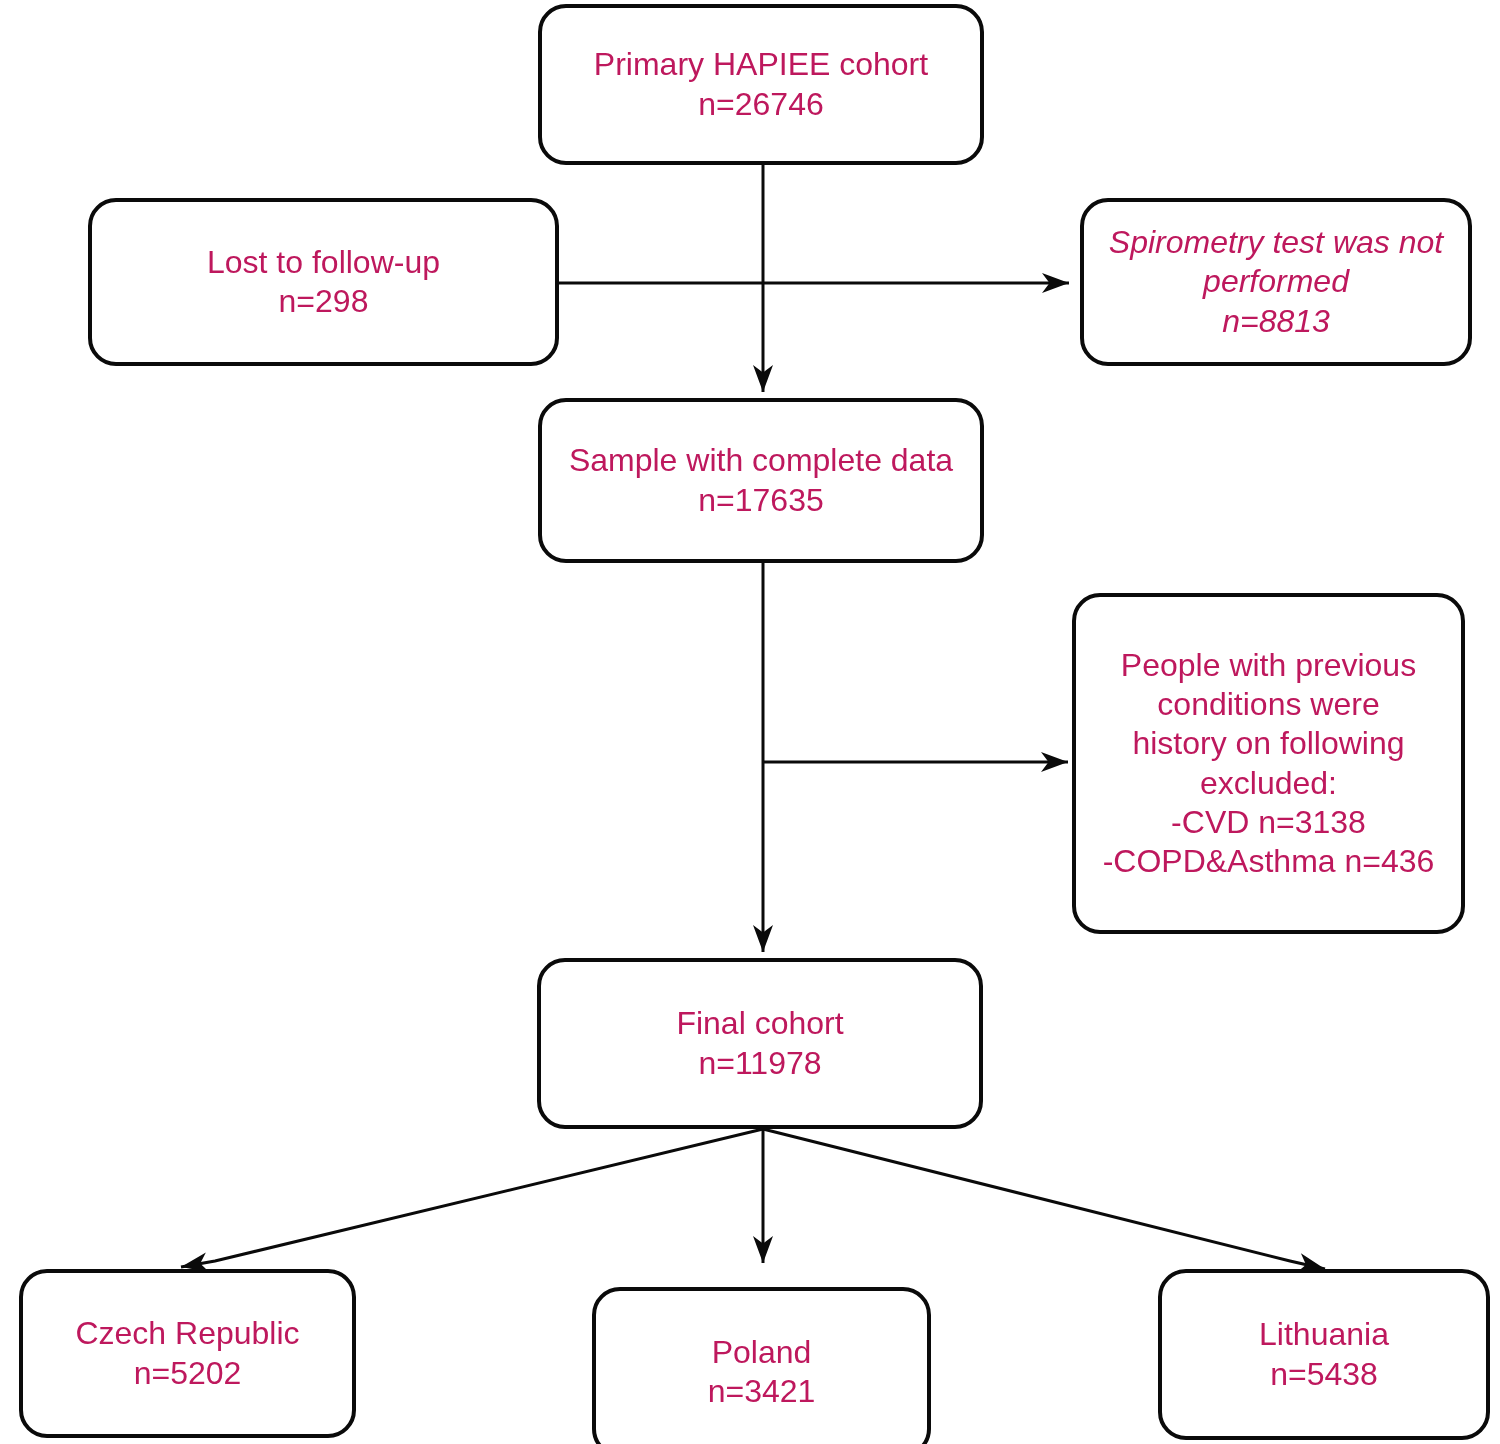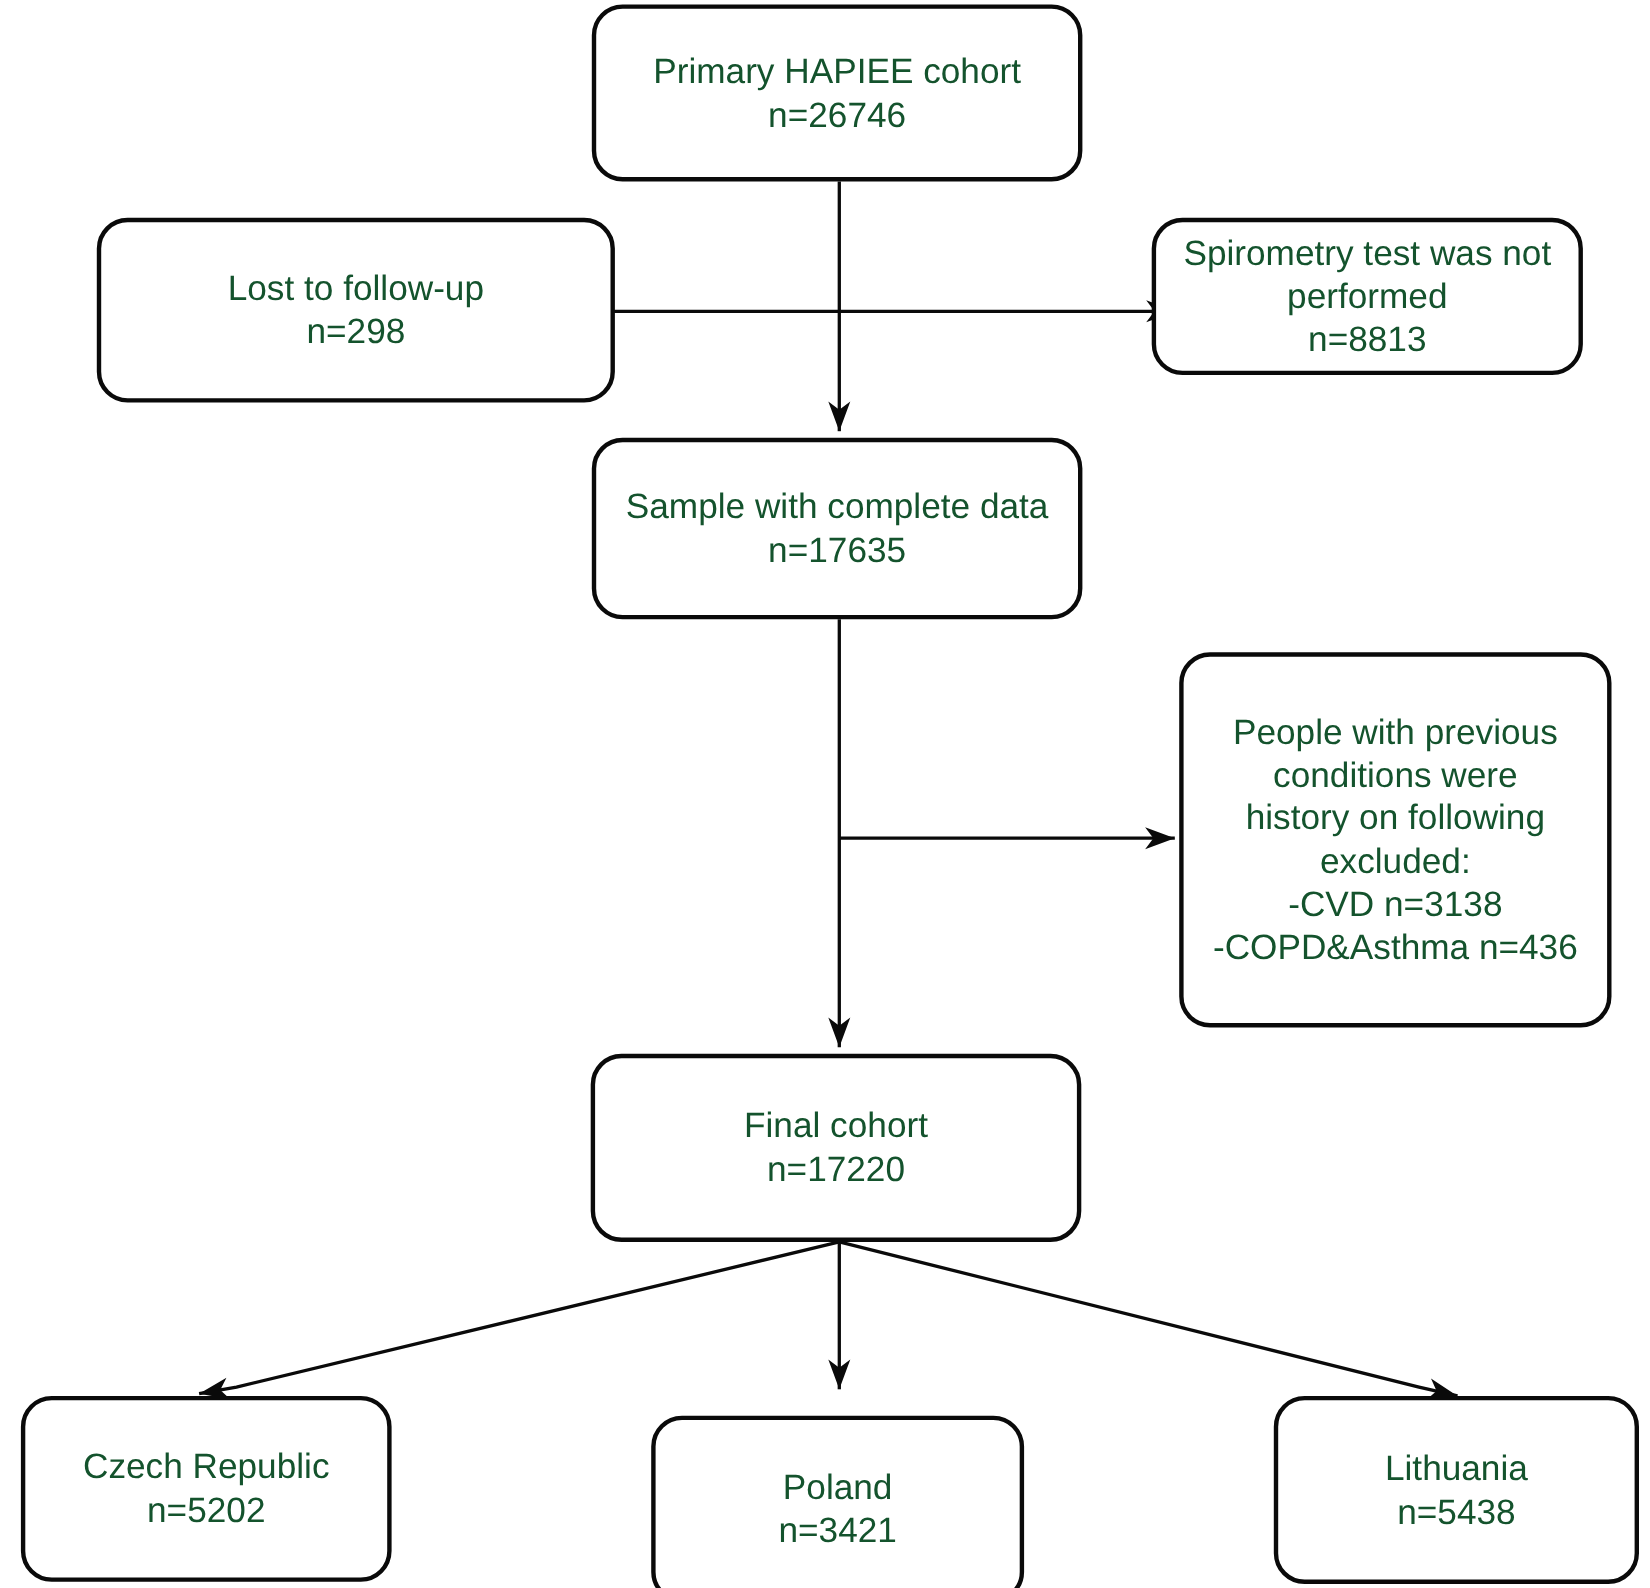--- a/index.html
+++ b/index.html
@@ -6,21 +6,21 @@
     margin: 0;
     padding: 0;
     background: #ffffff;
   }
   #canvas {
     position: relative;
     width: 1500px;
     height: 1444px;
     background: #ffffff;
     font-family: "Liberation Sans", sans-serif;
-    color: #14532d;
+    color: #be185d;
     overflow: hidden;
   }
   #edges {
     position: absolute;
     left: 0;
     top: 0;
     pointer-events: none;
   }
   .node {
     position: absolute;
@@ -34,21 +34,21 @@
     align-items: center;
     text-align: center;
     font-size: 32px;
     line-height: 1.22;
     padding: 4px 8px;
   }
   .line { white-space: nowrap; }
 
   #node-primary    { left: 538px;  top: 4px;    width: 446px; height: 161px; }
   #node-lost       { left: 88px;   top: 198px;  width: 471px; height: 168px; }
-  #node-spirometry { left: 1047px; top: 198px;  width: 392px; height: 143px; }
+  #node-spirometry { left: 1080px; top: 198px;  width: 392px; height: 168px; font-style: italic; }
   #node-sample     { left: 538px;  top: 398px;  width: 446px; height: 165px; }
   #node-excluded   { left: 1072px; top: 593px;  width: 393px; height: 341px; }
   #node-final      { left: 537px;  top: 958px;  width: 446px; height: 171px; }
   #node-czech      { left: 3px;    top: 1269px; width: 337px; height: 169px; margin-left: 16px; }
   #node-poland     { left: 592px;  top: 1269px; width: 339px; height: 170px; margin-top: 18px; }
   #node-lithuania  { left: 1158px; top: 1269px; width: 332px; height: 171px; }
 
   .edge {
     stroke: #0a0a0a;
     stroke-width: 3;
@@ -101,21 +101,21 @@
     <div class="line">People with previous</div>
     <div class="line">conditions were</div>
     <div class="line">history on following</div>
     <div class="line">excluded:</div>
     <div class="line">-CVD n=3138</div>
     <div class="line">-COPD&amp;Asthma n=436</div>
   </div>
 
   <div class="node" id="node-final">
     <div class="line">Final cohort</div>
-    <div class="line">n=17220</div>
+    <div class="line">n=11978</div>
   </div>
 
   <div class="node" id="node-czech">
     <div class="line">Czech Republic</div>
     <div class="line">n=5202</div>
   </div>
 
   <div class="node" id="node-poland">
     <div class="line">Poland</div>
     <div class="line">n=3421</div>

